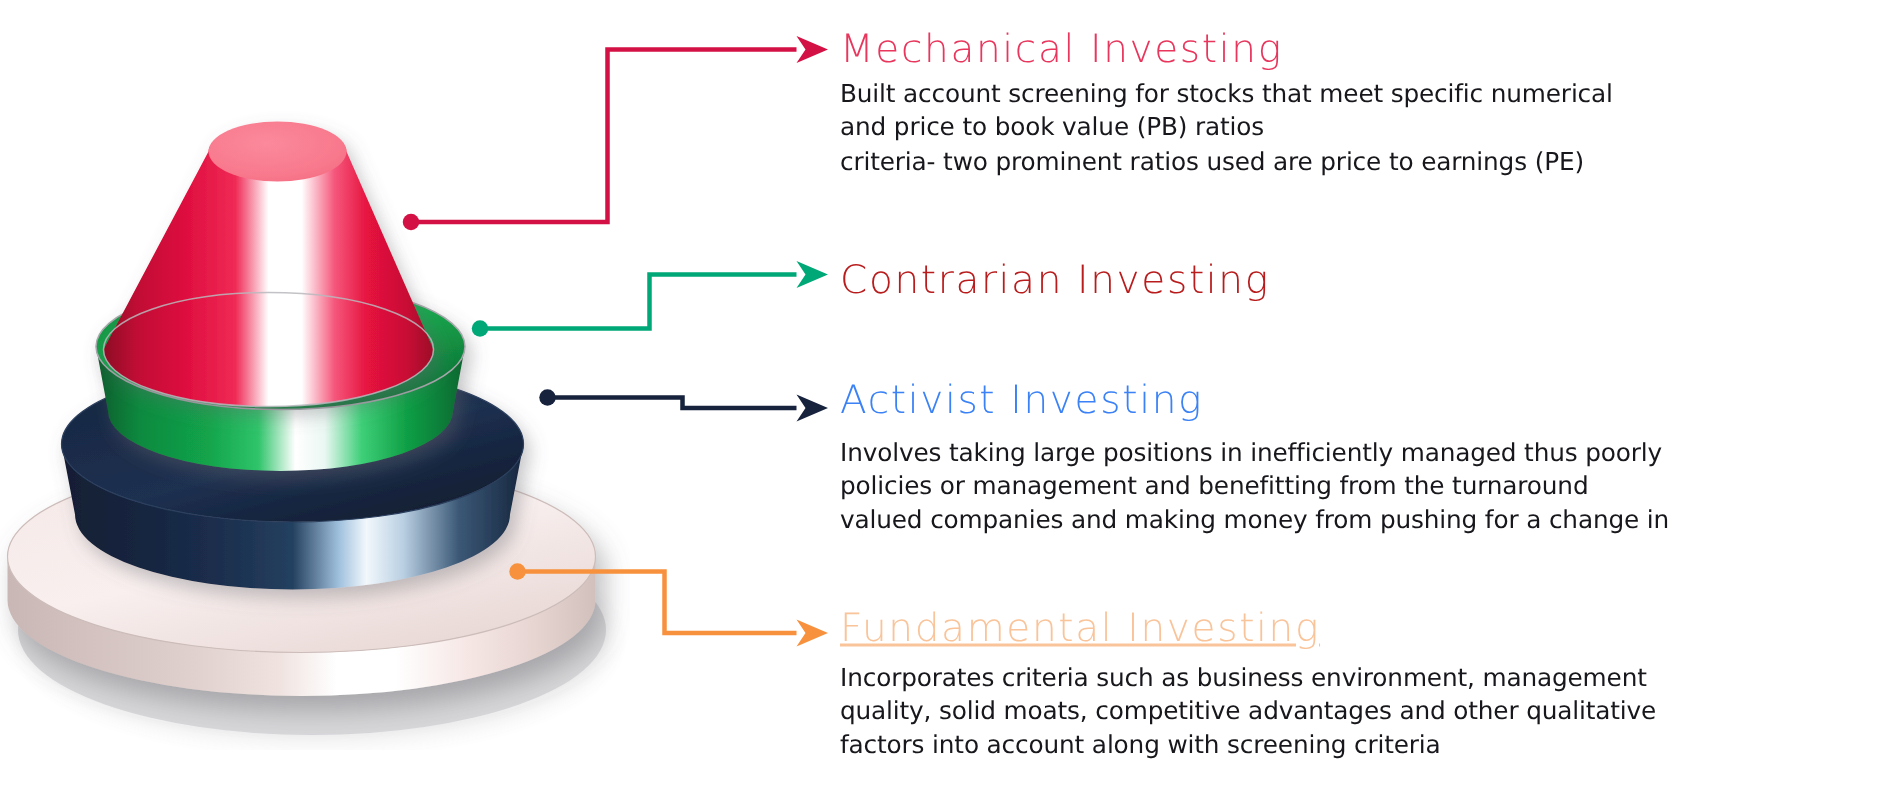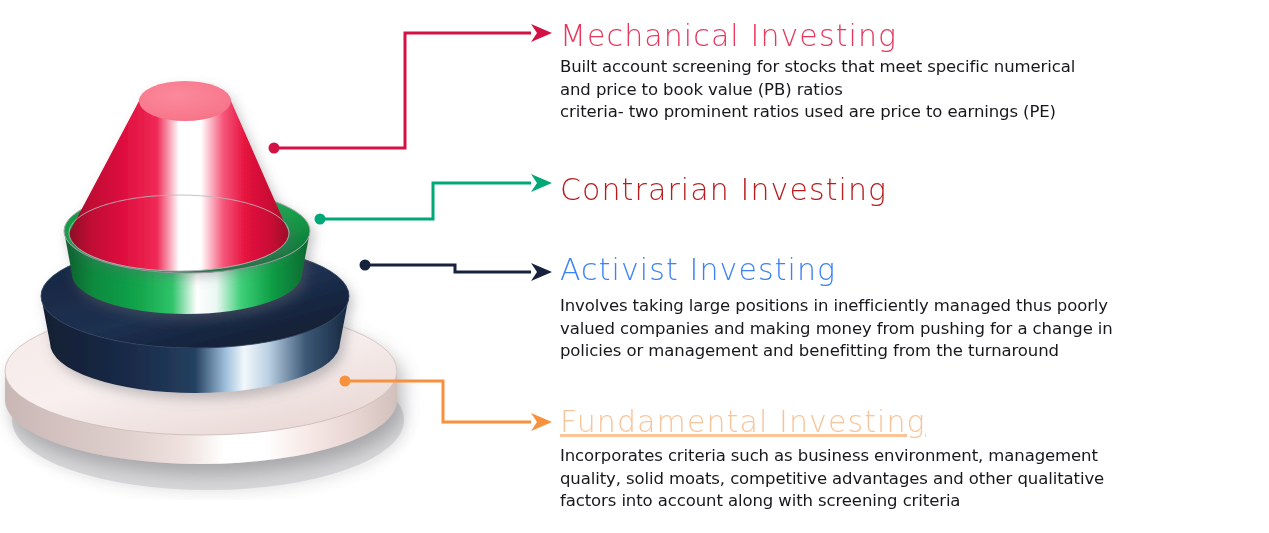--- a/index.html
+++ b/index.html
@@ -53,21 +53,21 @@
   }
 
   .section {
     position: absolute;
     left: 0;
     width: 690px;
   }
 
   .section-title {
     font-family: "DejaVu Sans", "Liberation Sans", sans-serif;
-    font-size: 30px;
+    font-size: 26px;
     font-weight: 300;
     letter-spacing: 1.1px;
     line-height: 1.18;
     margin: 0 0 3px 0;
     white-space: nowrap;
   }
 
   .section-body {
     font-family: "DejaVu Sans", "Liberation Sans", sans-serif;
     font-size: 16.5px;
@@ -250,22 +250,22 @@
     </div>
 
     <div class="section" id="section-contrarian">
       <h2 class="section-title" style="color:#b91c1c;">Contrarian Investing</h2>
     </div>
 
     <div class="section" id="section-activist">
       <h2 class="section-title" style="color:#3b82f6;">Activist Investing</h2>
       <p class="section-body" style="margin-top:8px;">
         <span class="line">Involves taking large positions in inefficiently managed thus poorly</span>
+        <span class="line">policies or management and benefitting from the turnaround</span>
         <span class="line">valued companies and making money from pushing for a change in</span>
-        <span class="line">policies or management and benefitting from the turnaround</span>
       </p>
     </div>
 
     <div class="section" id="section-fundamental">
       <h2 class="section-title" style="color:#f9c49a;text-decoration:underline;">Fundamental Investing</h2>
       <p class="section-body" style="margin-top:6px;">
         <span class="line">Incorporates criteria such as business environment, management</span>
         <span class="line">quality, solid moats, competitive advantages and other qualitative</span>
         <span class="line">factors into account along with screening criteria</span>
       </p>

